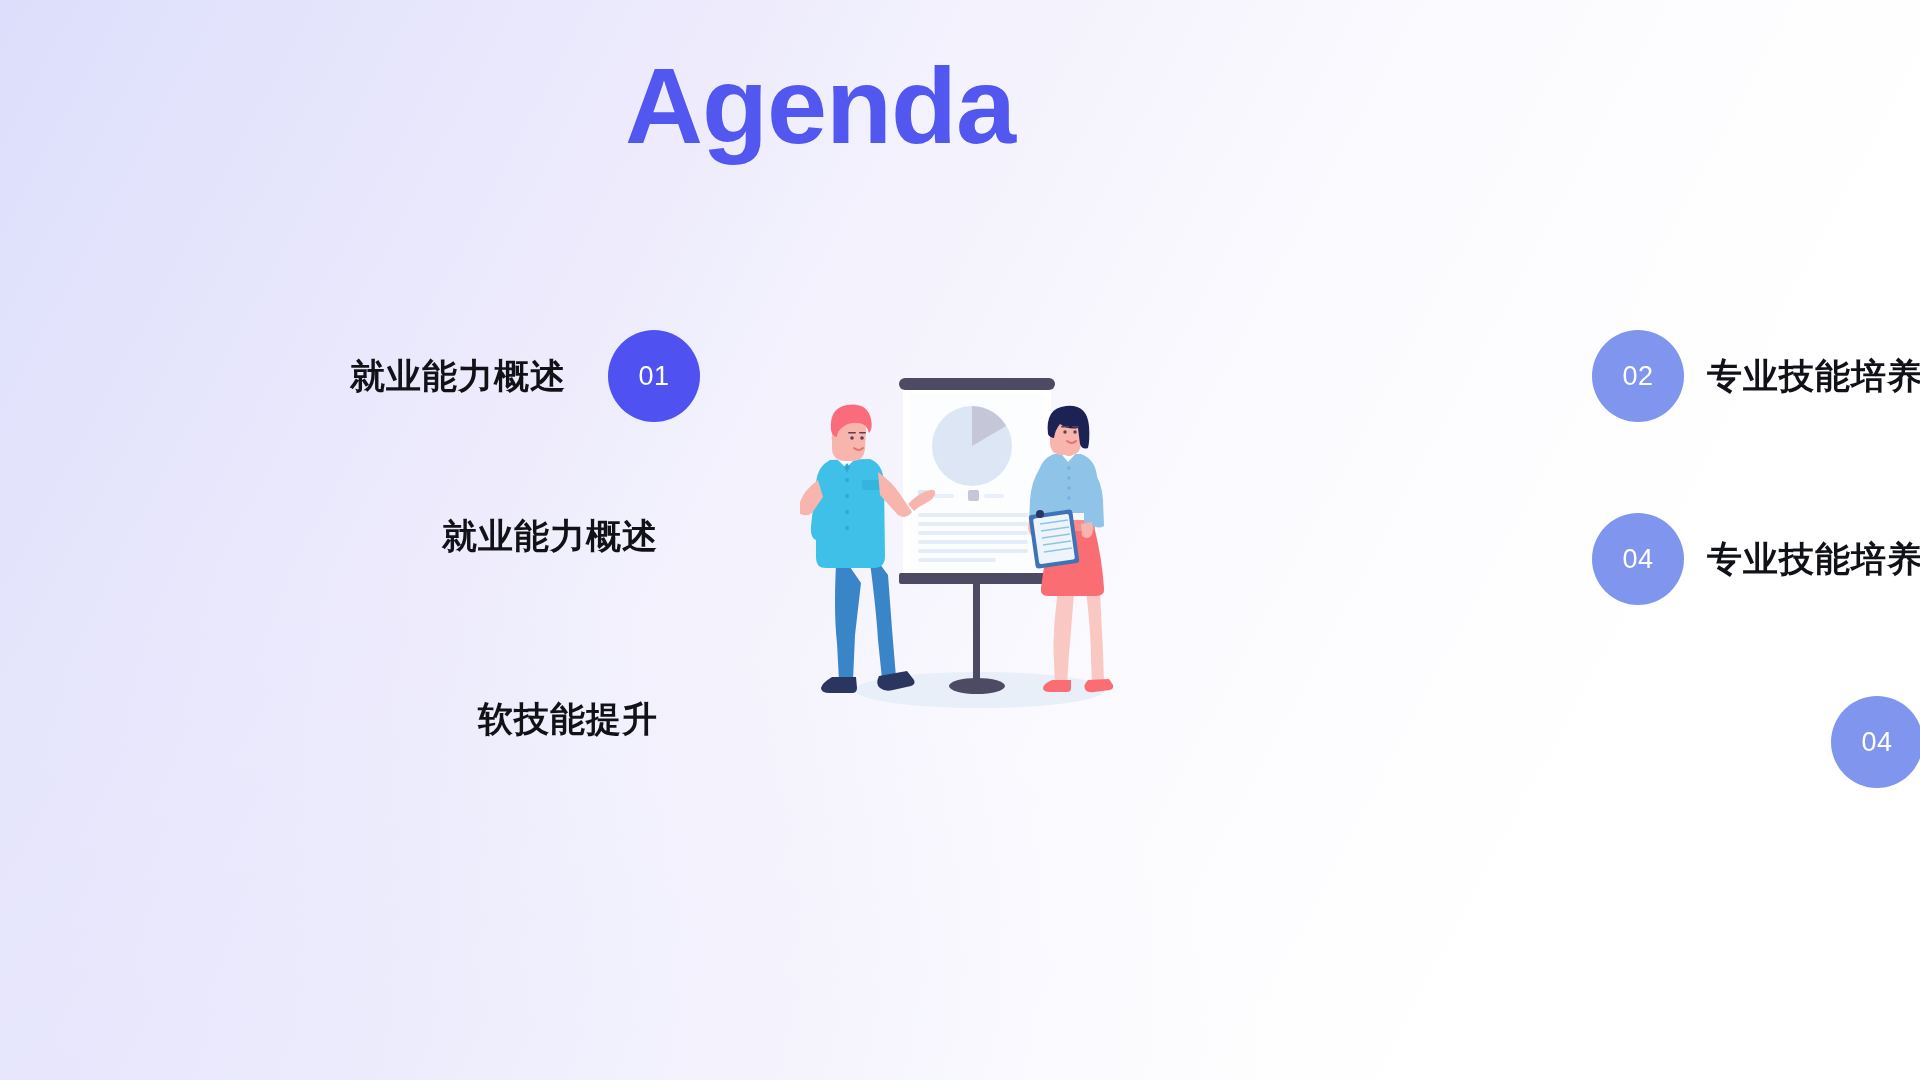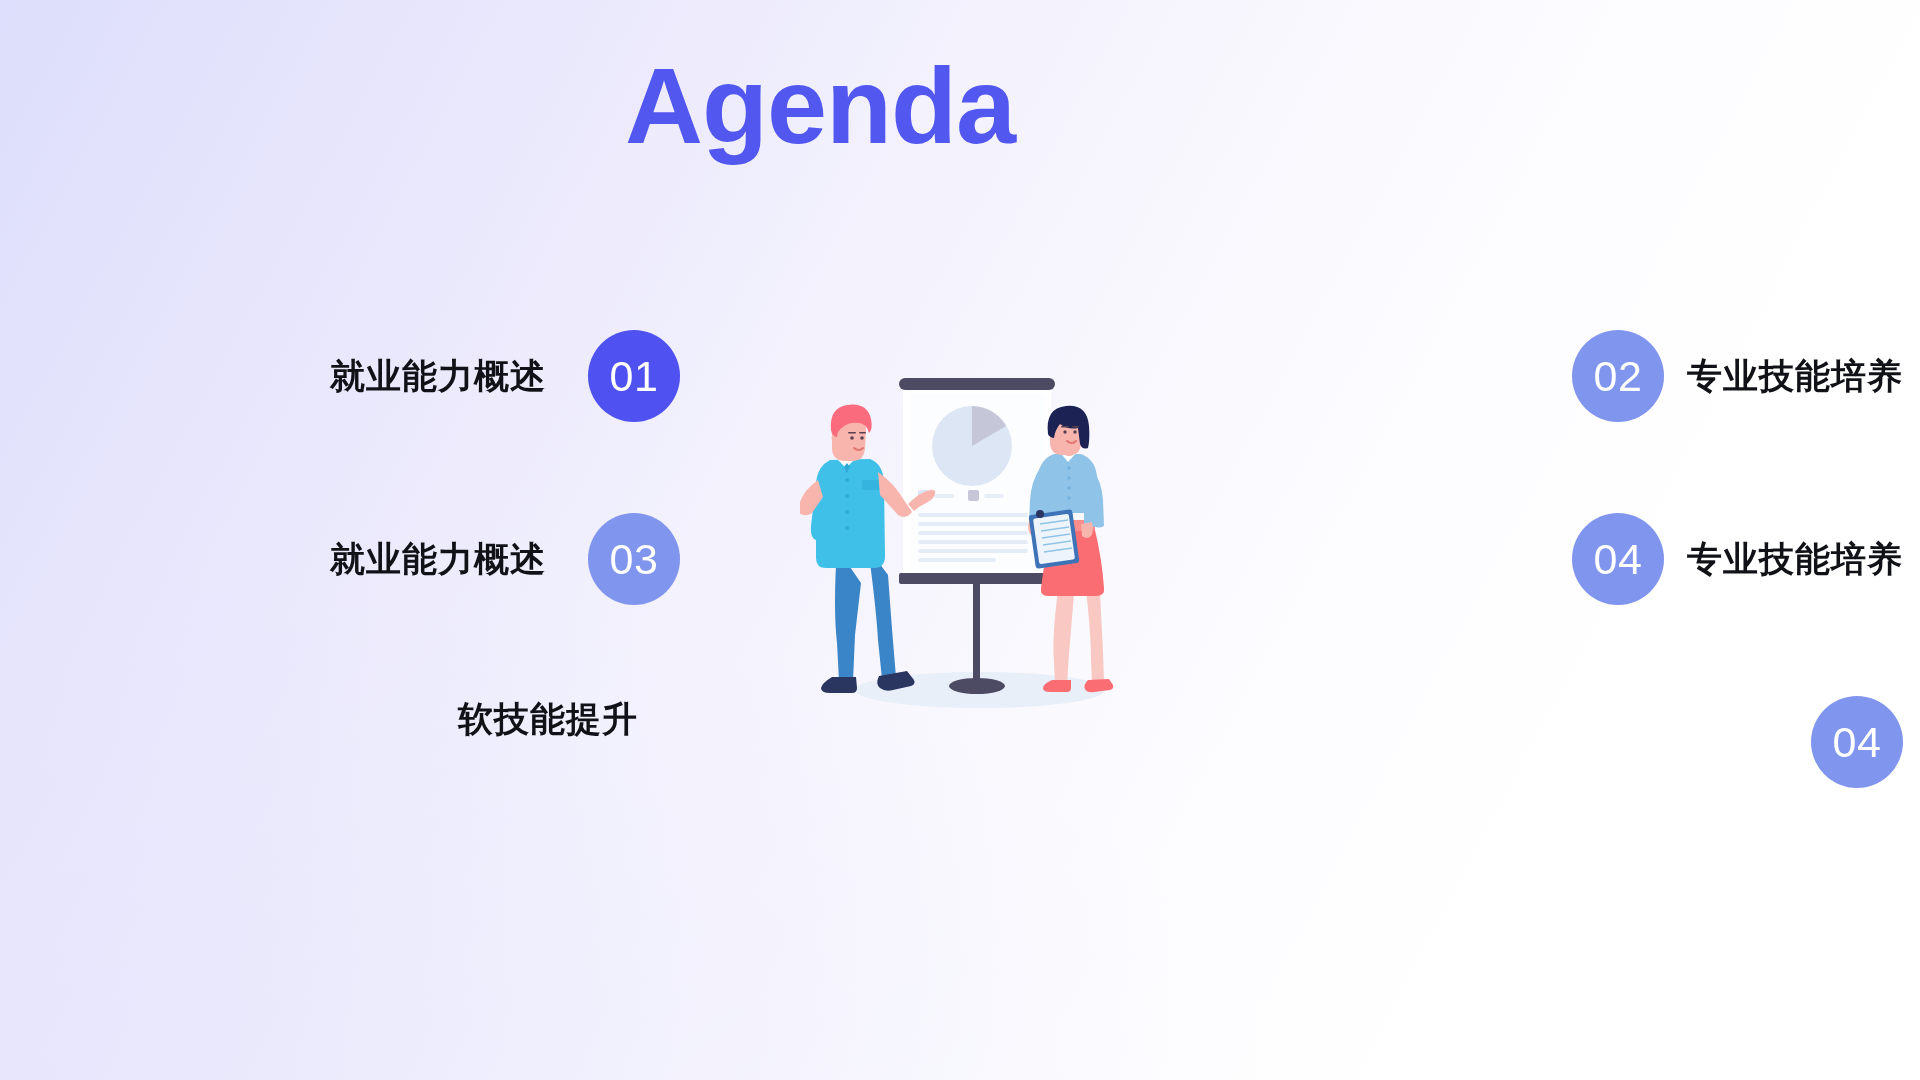--- a/index.html
+++ b/index.html
@@ -36,29 +36,29 @@
     font-weight:bold;
     letter-spacing:-1px;
     color:#5257f0;
     z-index:4;
   }
   
   .title-inner{display:inline-block;transform:translateX(-140px);}
 
   .grid{position:absolute;left:0;top:0;width:1920px;height:1080px;z-index:5;}
 
-  .item{position:absolute;display:flex;align-items:center;}
+  .item{position:absolute;display:flex;align-items:center;padding-left:20px;}
   .item.left{justify-content:flex-end;}
   .item.right{justify-content:flex-end;}
 
   .num{
     flex:0 0 auto;
     width:92px;height:92px;border-radius:50%;
     display:flex;align-items:center;justify-content:center;
-    color:#ffffff;font-size:43px;font-weight:400;
+    color:#ffffff;font-size:27px;font-weight:400;
     letter-spacing:.5px;
   }
   .num.vivid{background:#4f52f0;}
   .num.soft{background:#8095ee;}
 
   .lbl{
     flex:0 0 auto;
     font-size:35px;font-weight:bold;color:#111217;
     letter-spacing:1px;white-space:nowrap;
   }
@@ -223,21 +223,20 @@
 
   <div class="grid">
 
     <div class="item left p-l1">
       <span class="lbl">就业能力概述</span>
       <span class="num vivid">01</span>
     </div>
 
     <div class="item left p-l2">
       <span class="lbl">就业能力概述</span>
-      <span class="num soft">03</span>
     </div>
 
     <div class="item left p-l3">
       <span class="lbl">软技能提升</span>
     </div>
 
     <div class="item right p-r1">
       <span class="num soft">02</span>
       <span class="lbl">专业技能培养</span>
     </div>

